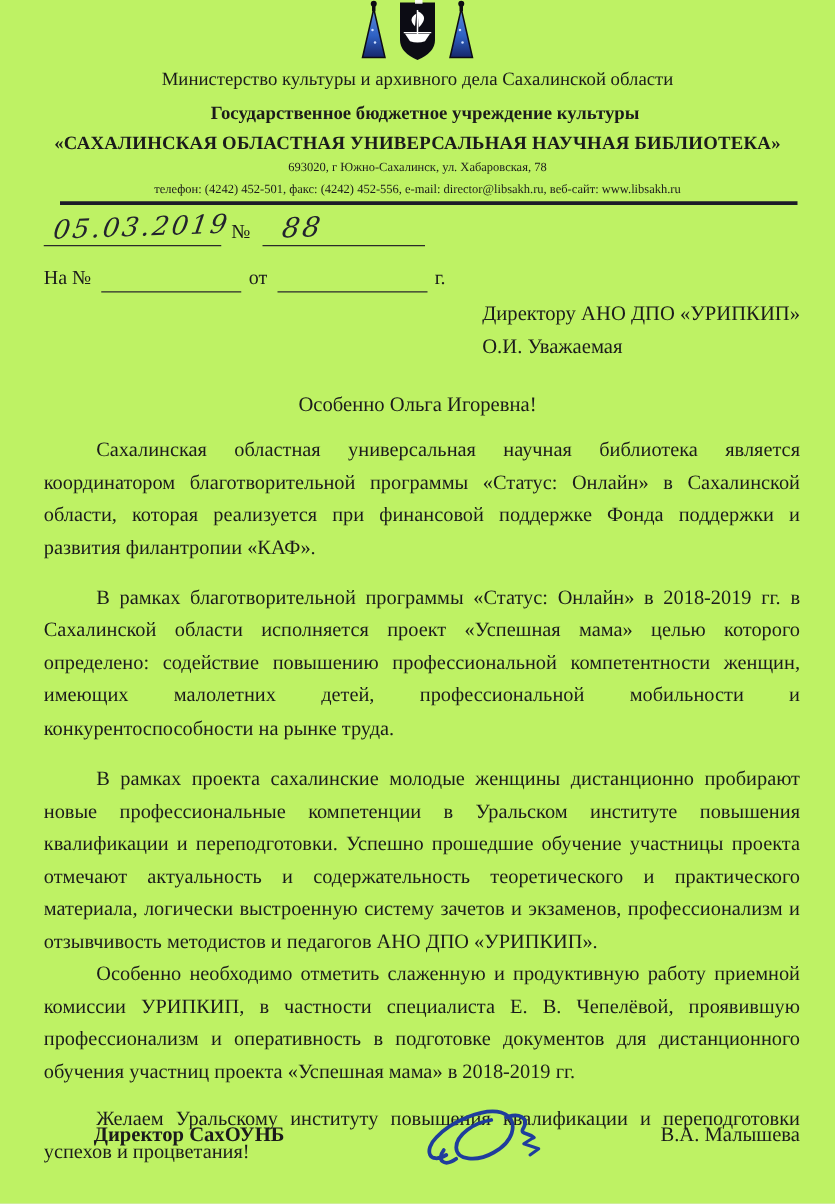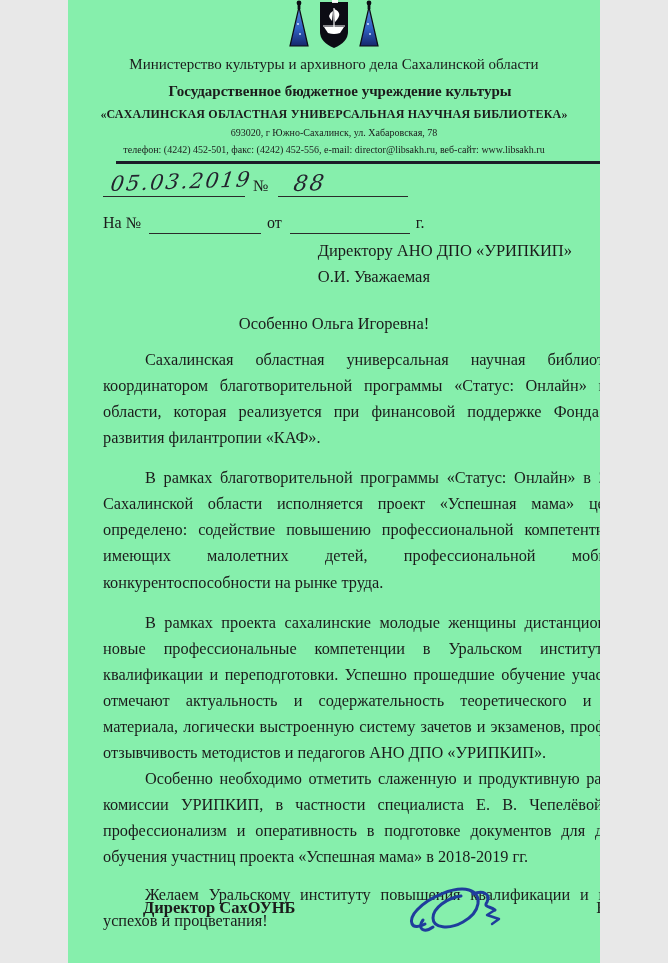--- a/index.html
+++ b/index.html
@@ -1,32 +1,32 @@
 <!DOCTYPE html>
 <html><head>
 <meta charset="utf-8">
 <style>
   html,body{margin:0;padding:0;background:#e8e8e8;}
   .page{
     position:relative;
-    width:532px;height:963px;
+    width:668px;height:963px;
     margin:0 auto;
-    background:#86efac;
+    background:#bef264;
     font-family:"Liberation Serif", serif;
     color:#1b1b1b;
     overflow:hidden;
   }
   
   .emblem{position:absolute;top:0;left:0;width:100%;display:flex;justify-content:center;}
   .emblem svg{display:block;}
   
   .hdr{position:absolute;top:53px;left:0;width:100%;text-align:center;}
   .h-min{font-size:15px;line-height:1.5;}
   .h-type{font-size:15px;font-weight:bold;margin-top:7px;padding-left:12px;}
-  .h-name{font-size:12px;font-weight:bold;margin-top:7px;letter-spacing:.2px;}
+  .h-name{font-size:15px;font-weight:bold;margin-top:7px;letter-spacing:.2px;}
   .h-addr{font-size:10px;margin-top:5px;line-height:1.25;}
   .rule{position:absolute;top:161px;left:48px;width:590px;border-top:3px solid #1c1c28;}
   
   .ref{position:absolute;top:170px;left:35px;width:420px;font-size:16px;}
   .ref-row{display:flex;align-items:flex-end;margin-bottom:10px;}
   .slot{display:inline-block;border-bottom:1.6px solid #2a2a2a;height:26px;position:relative;}
   .slot.s-date{width:142px;}
   .slot.s-num{width:130px;margin-left:10px;}
   .slot.s-onum{width:112px;margin-left:8px;}
   .slot.s-odate{width:120px;margin-left:8px;}

